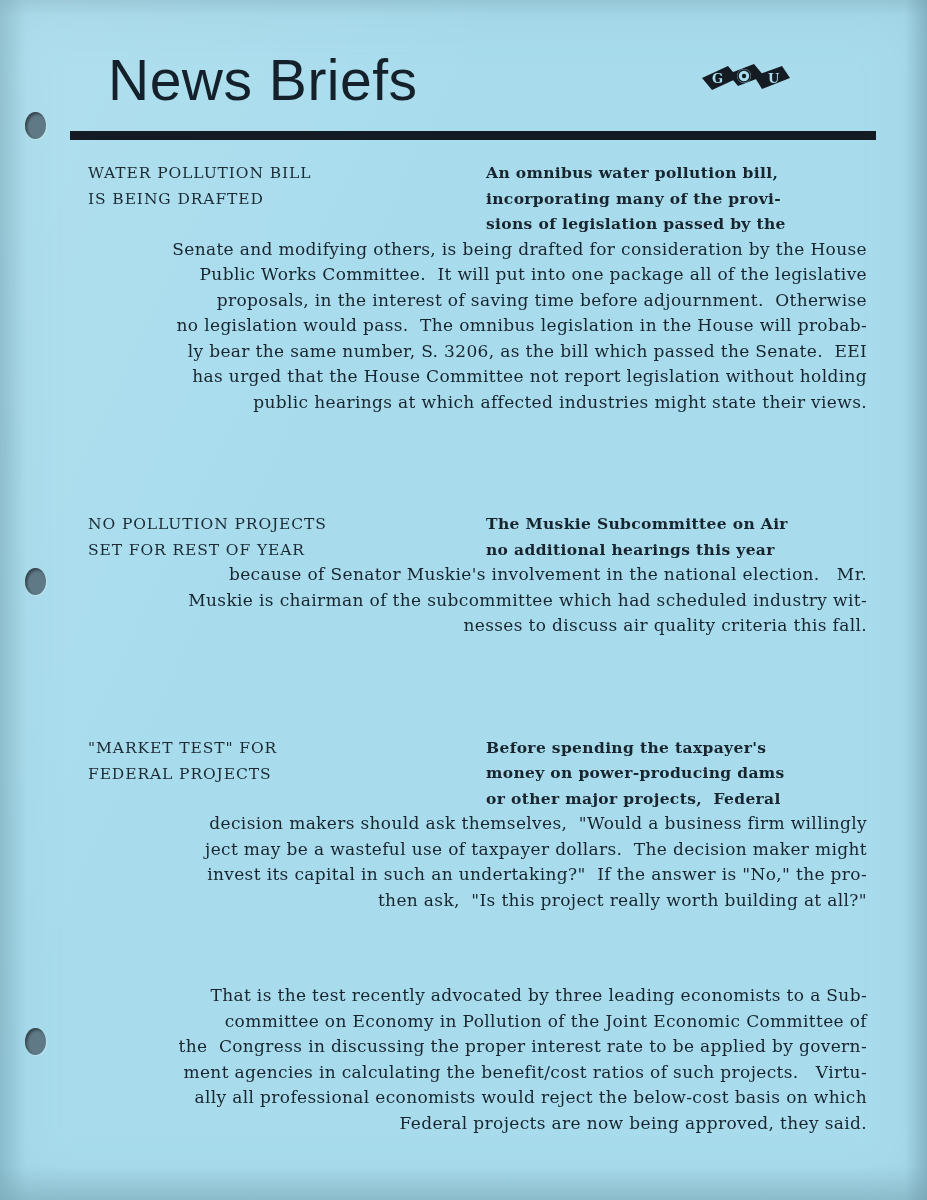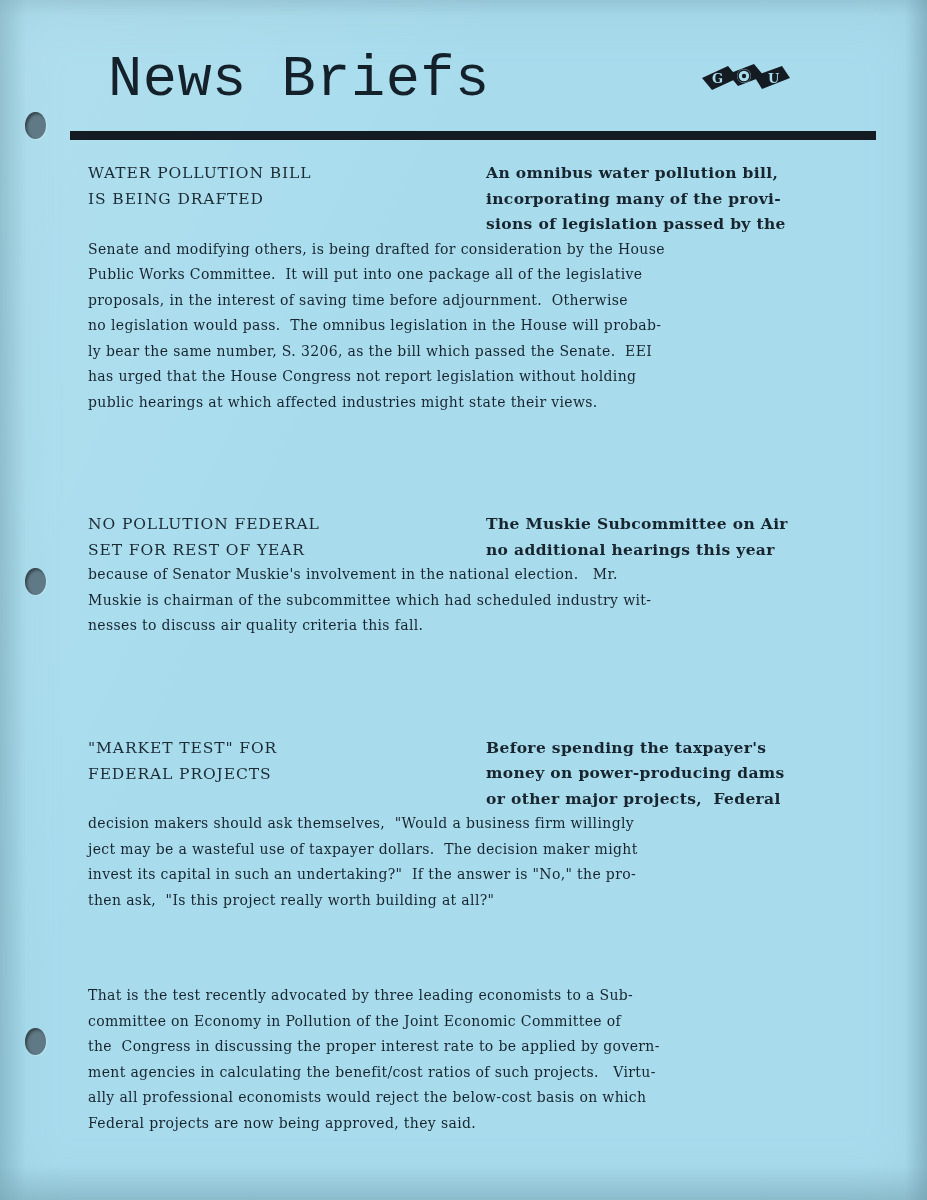--- a/index.html
+++ b/index.html
@@ -45,21 +45,21 @@
   .punch-hole.h3 { left: 25px; top: 1028px; }
 
   .masthead {
     position: absolute;
     left: 108px;
     top: 52px;
     width: 770px;
     height: 90px;
   }
   .masthead-title {
-    font-family: Liberation Mono, monospace;
+    font-family: Liberation Sans, sans-serif;
     font-size: 57px;
     letter-spacing: 0.5px;
     color: #14212b;
     font-weight: 400;
     line-height: 1;
     white-space: nowrap;
   }
   .logo {
     position: absolute;
     right: 88px;
@@ -109,24 +109,25 @@
     letter-spacing: 0.35px;
     color: #18252e;
     text-align: left;
     font-weight: bold;
   }
   .indent-para .lead {
     display: block;
     margin-left: 398px;
   }
   .body-para {
-    font-size: 14px;
+    font-size: 17px;
     line-height: 25.5px;
     letter-spacing: 0.35px;
     color: #18252e;
+    text-align: right;
   }
   .spacer-md { height: 70px; }
   .spacer-lg { height: 96px; }
 
   .txt-line { display: block; white-space: pre; }
 </style>
 </head>
 <body>
 
 <div class="page">
@@ -172,32 +173,32 @@
           <span class="lead txt-line">An omnibus water pollution bill,</span>
           <span class="lead txt-line">incorporating many of the provi-</span>
           <span class="lead txt-line">sions of legislation passed by the</span>
         </div>
         <div class="body-para">
           <span class="txt-line">Senate and modifying others, is being drafted for consideration by the House</span>
           <span class="txt-line">Public Works Committee.  It will put into one package all of the legislative</span>
           <span class="txt-line">proposals, in the interest of saving time before adjournment.  Otherwise</span>
           <span class="txt-line">no legislation would pass.  The omnibus legislation in the House will probab-</span>
           <span class="txt-line">ly bear the same number, S. 3206, as the bill which passed the Senate.  EEI</span>
-          <span class="txt-line">has urged that the House Congress not report legislation without holding</span>
+          <span class="txt-line">has urged that the House Committee not report legislation without holding</span>
           <span class="txt-line">public hearings at which affected industries might state their views.</span>
         </div>
       </div>
     </div>
 
     <div class="spacer-lg"></div>
 
     <div class="article">
       <div class="article-block">
         <div class="heading">
-          <span class="txt-line">NO POLLUTION FEDERAL</span>
+          <span class="txt-line">NO POLLUTION PROJECTS</span>
           <span class="txt-line line2">SET FOR REST OF YEAR</span>
         </div>
         <div class="indent-para">
           <span class="lead txt-line">The Muskie Subcommittee on Air</span>
           <span class="lead txt-line">no additional hearings this year</span>
         </div>
         <div class="body-para">
           <span class="txt-line">because of Senator Muskie's involvement in the national election.   Mr.</span>
           <span class="txt-line">Muskie is chairman of the subcommittee which had scheduled industry wit-</span>
           <span class="txt-line">nesses to discuss air quality criteria this fall.</span>

